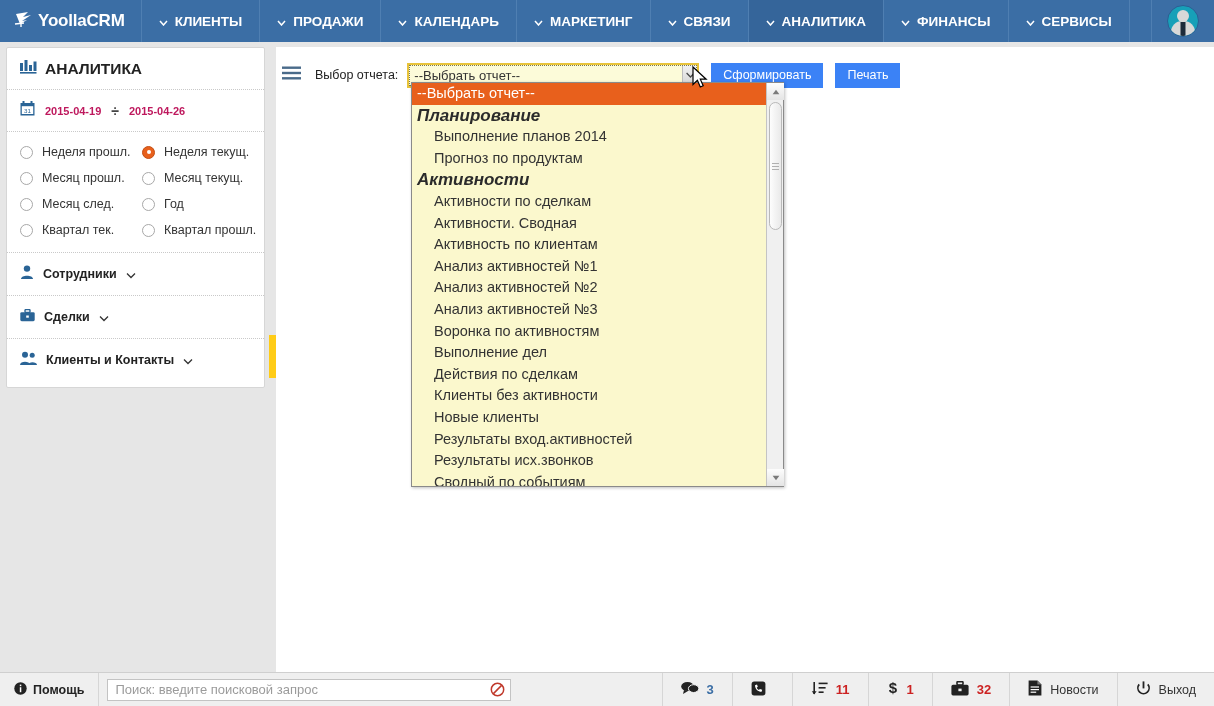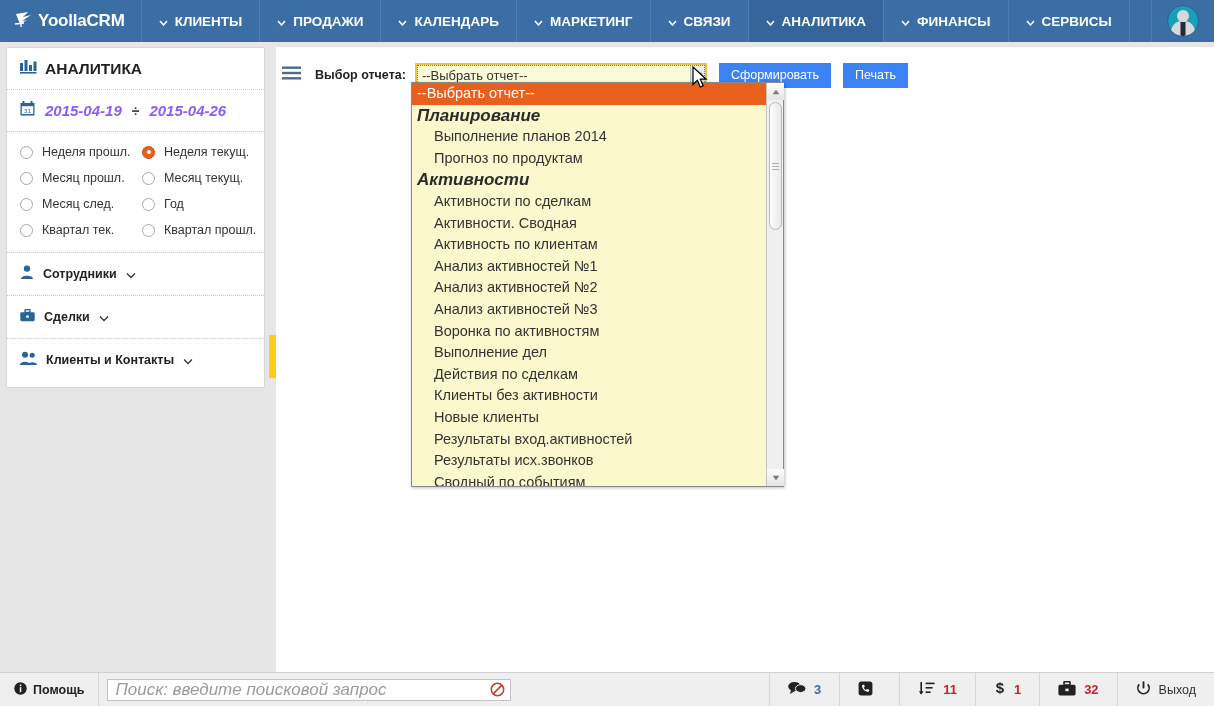--- a/index.html
+++ b/index.html
@@ -69,21 +69,21 @@
     font-size: 15.5px; font-weight: bold; color: #222;
     border-bottom: 1px dotted #c9c9c9;
   }
   .bars-icon { display:block; }
   .sb-dates {
     display: flex; align-items: center; gap: 10px;
     padding: 11px 12px 11px 13px;
     border-bottom: 1px dotted #c9c9c9;
   }
   .cal-icon { display:block; flex:none; }
-  .date-val { font-size: 15px; font-weight: bold; color: #8b5cf6; cursor: pointer; font-style: italic; }
+  .date-val { font-size: 11px; font-weight: bold; color: #be185d; cursor: pointer; }
   .date-sep { font-size: 14px; color: #444; font-weight: bold; }
   .sb-radios {
     padding: 9px 6px 11px 6px;
     border-bottom: 1px dotted #c9c9c9;
     display: grid; grid-template-columns: 122px auto; row-gap: 4px;
   }
   .rad {
     display: flex; align-items: center; gap: 9px;
     padding: 4px 0 4px 7px; cursor: pointer;
   }
@@ -117,21 +117,21 @@
   #main {
     position: absolute; left: 276px; top: 47px;
     width: 938px; height: 625px; background: #ffffff;
   }
   #toolbar {
     display: flex; align-items: center; gap: 0;
     padding: 10px 0 0 6px; height: 46px;
   }
   .burger { display:block; margin-right: 14px; cursor: pointer; }
   .tb-label {
-    font-size: 12.5px; font-weight: bold; color: #222;
+    font-size: 12.5px; font-weight: normal; color: #222;
     margin-right: 9px; white-space: nowrap;
   }
   .select-wrap { position: relative; width: 292px; }
   .select-box {
     width: 292px; height: 25px;
     background: #fcfbd9;
     border: 2px solid #e8c33a;
     display: flex; align-items: center;
     cursor: pointer;
   }
@@ -219,23 +219,22 @@
     padding: 0 14px; height: 100%;
     border-right: 1px solid #d6d6d6;
     font-size: 12.5px; font-weight: bold; color: #222; cursor: pointer; text-align: right;
   }
   .bb-search {
     position: relative; margin-left: 8px; width: 404px; height: 22px;
   }
   .bb-search input {
     width: 100%; height: 22px;
     border: 1px solid #c3c3c3; background: #fff;
-    padding: 0 24px 0 7px; font-size: 17px; color: #333;
+    padding: 0 24px 0 7px; font-size: 13px; color: #333;
     font-family: "Liberation Sans", sans-serif;
-    font-style: italic;
   }
   .bb-search input::placeholder { color: #9b9b9b; }
   .bb-clear { position: absolute; right: 6px; top: 3px; cursor: pointer; }
   .bb-spacer { flex: 1; }
   .bb-cell {
     display: flex; align-items: center; justify-content: center; gap: 8px;
     height: 100%; padding: 0 18px;
     border-left: 1px solid #d6d6d6;
     font-size: 12.5px; color: #333; cursor: pointer; white-space: nowrap;
   }
@@ -600,20 +599,32 @@
     <span>
       <svg width="18" height="15" viewBox="0 0 18 15">
         <rect x="6" y="0.6" width="6" height="3.4" rx="1" fill="none" stroke="#222" stroke-width="1.6"></rect>
         <rect x="0.4" y="3.8" width="17.2" height="10.6" rx="1.6" fill="#222"></rect>
         <rect x="7.4" y="7.6" width="3.2" height="2.6" fill="#efefef"></rect>
       </svg>
     </span>
     <span class="num red">32</span>
   </div>
 
+  <div class="bb-cell">
+    <span>
+      <svg width="14" height="16" viewBox="0 0 14 16">
+        <path d="M0.6 0.6 L9.4 0.6 L13.4 4.6 L13.4 15.4 L0.6 15.4 Z" fill="#222"></path>
+        <path d="M9.4 0.6 L9.4 4.6 L13.4 4.6" fill="#7a7a7a"></path>
+        <rect x="2.6" y="6.4" width="8.4" height="1.2" fill="#fff"></rect>
+        <rect x="2.6" y="9" width="8.4" height="1.2" fill="#fff"></rect>
+        <rect x="2.6" y="11.6" width="5.6" height="1.2" fill="#fff"></rect>
+      </svg>
+    </span>
+    <span>Новости</span>
+  </div>
 
   <div class="bb-cell">
     <span>
       <svg width="15" height="15" viewBox="0 0 15 15">
         <path d="M3.2 3.4 A5.6 5.6 0 1 0 11.8 3.4" stroke="#222" stroke-width="1.7" fill="none"></path>
         <rect x="6.6" y="0.4" width="1.8" height="7" fill="#222"></rect>
       </svg>
     </span>
     <span>Выход</span>
   </div>

